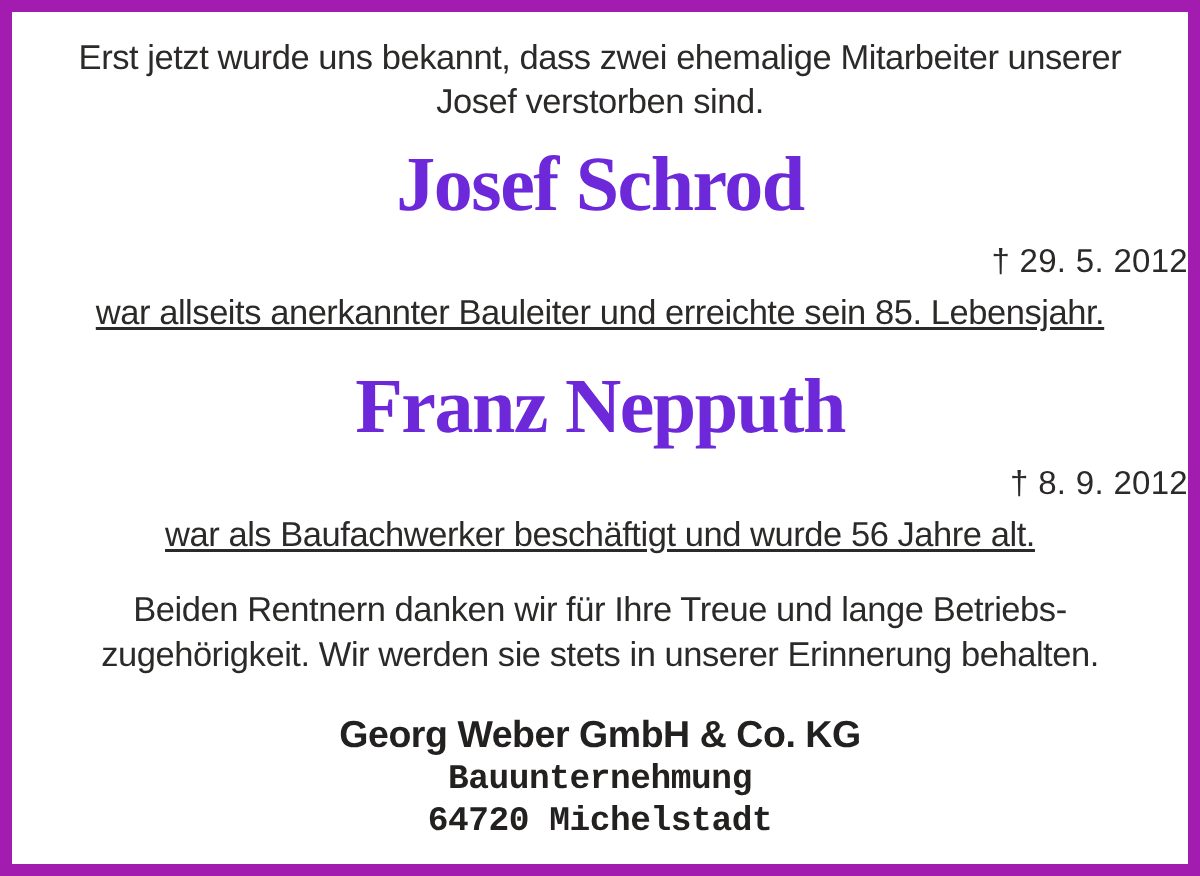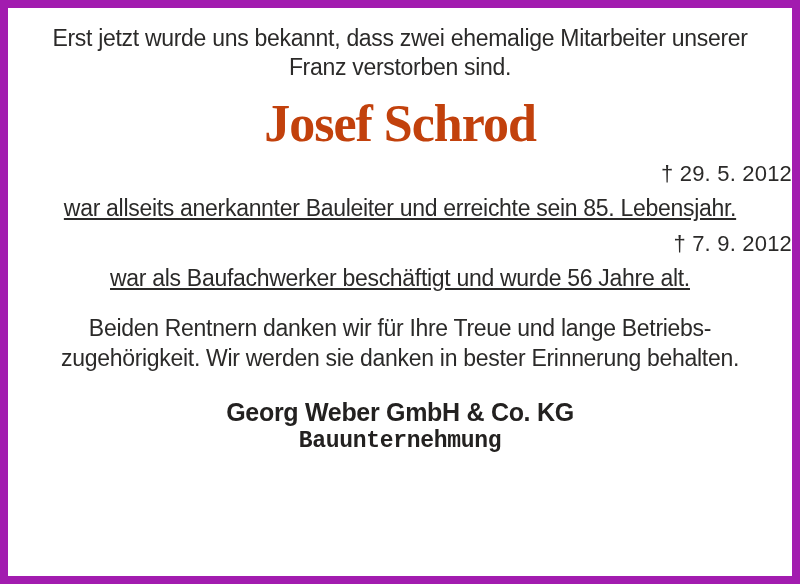--- a/index.html
+++ b/index.html
@@ -23,21 +23,21 @@
     font-size: 23px;
     line-height: 29px;
     letter-spacing: -0.3px;
   }
   .deceased-name {
     font-family: "Liberation Serif", serif;
     font-weight: 700;
     font-size: 52px;
     line-height: 56px;
     letter-spacing: -1px;
-    color: #c2410c;
+    color: #6d28d9;
     margin-top: 14px;
   }
   .deceased-name.second {
     margin-top: 22px;
   }
   .death-date {
     margin-top: 10px;
     font-size: 22px;
     line-height: 24px;
     letter-spacing: 0.2px;
@@ -74,33 +74,35 @@
     font-family: Liberation Mono, monospace;
   }
 </style>
 </head>
 <body>
 
 <div class="notice">
 
   <div class="intro">
     <div>Erst jetzt wurde uns bekannt, dass zwei ehemalige Mitarbeiter unserer</div>
-    <div>Franz verstorben sind.</div>
+    <div>Josef verstorben sind.</div>
   </div>
 
   <div class="deceased-name">Josef Schrod</div>
   <div class="death-date">† 29. 5. 2012</div>
   <div class="description">war allseits anerkannter Bauleiter und erreichte sein 85. Lebensjahr.</div>
 
-  <div class="death-date">† 7. 9. 2012</div>
+  <div class="deceased-name second">Franz Nepputh</div>
+  <div class="death-date">† 8. 9. 2012</div>
   <div class="description">war als Baufachwerker beschäftigt und wurde 56 Jahre alt.</div>
 
   <div class="closing">
     <div>Beiden Rentnern danken wir für Ihre Treue und lange Betriebs-</div>
-    <div>zugehörigkeit. Wir werden sie danken in bester Erinnerung behalten.</div>
+    <div>zugehörigkeit. Wir werden sie stets in unserer Erinnerung behalten.</div>
   </div>
 
   <div class="company">
     <div class="company-name">Georg Weber GmbH &amp; Co. KG</div>
     <div class="company-type">Bauunternehmung</div>
+    <div class="company-city">64720 Michelstadt</div>
   </div>
 
 </div>
 
 </body></html>

